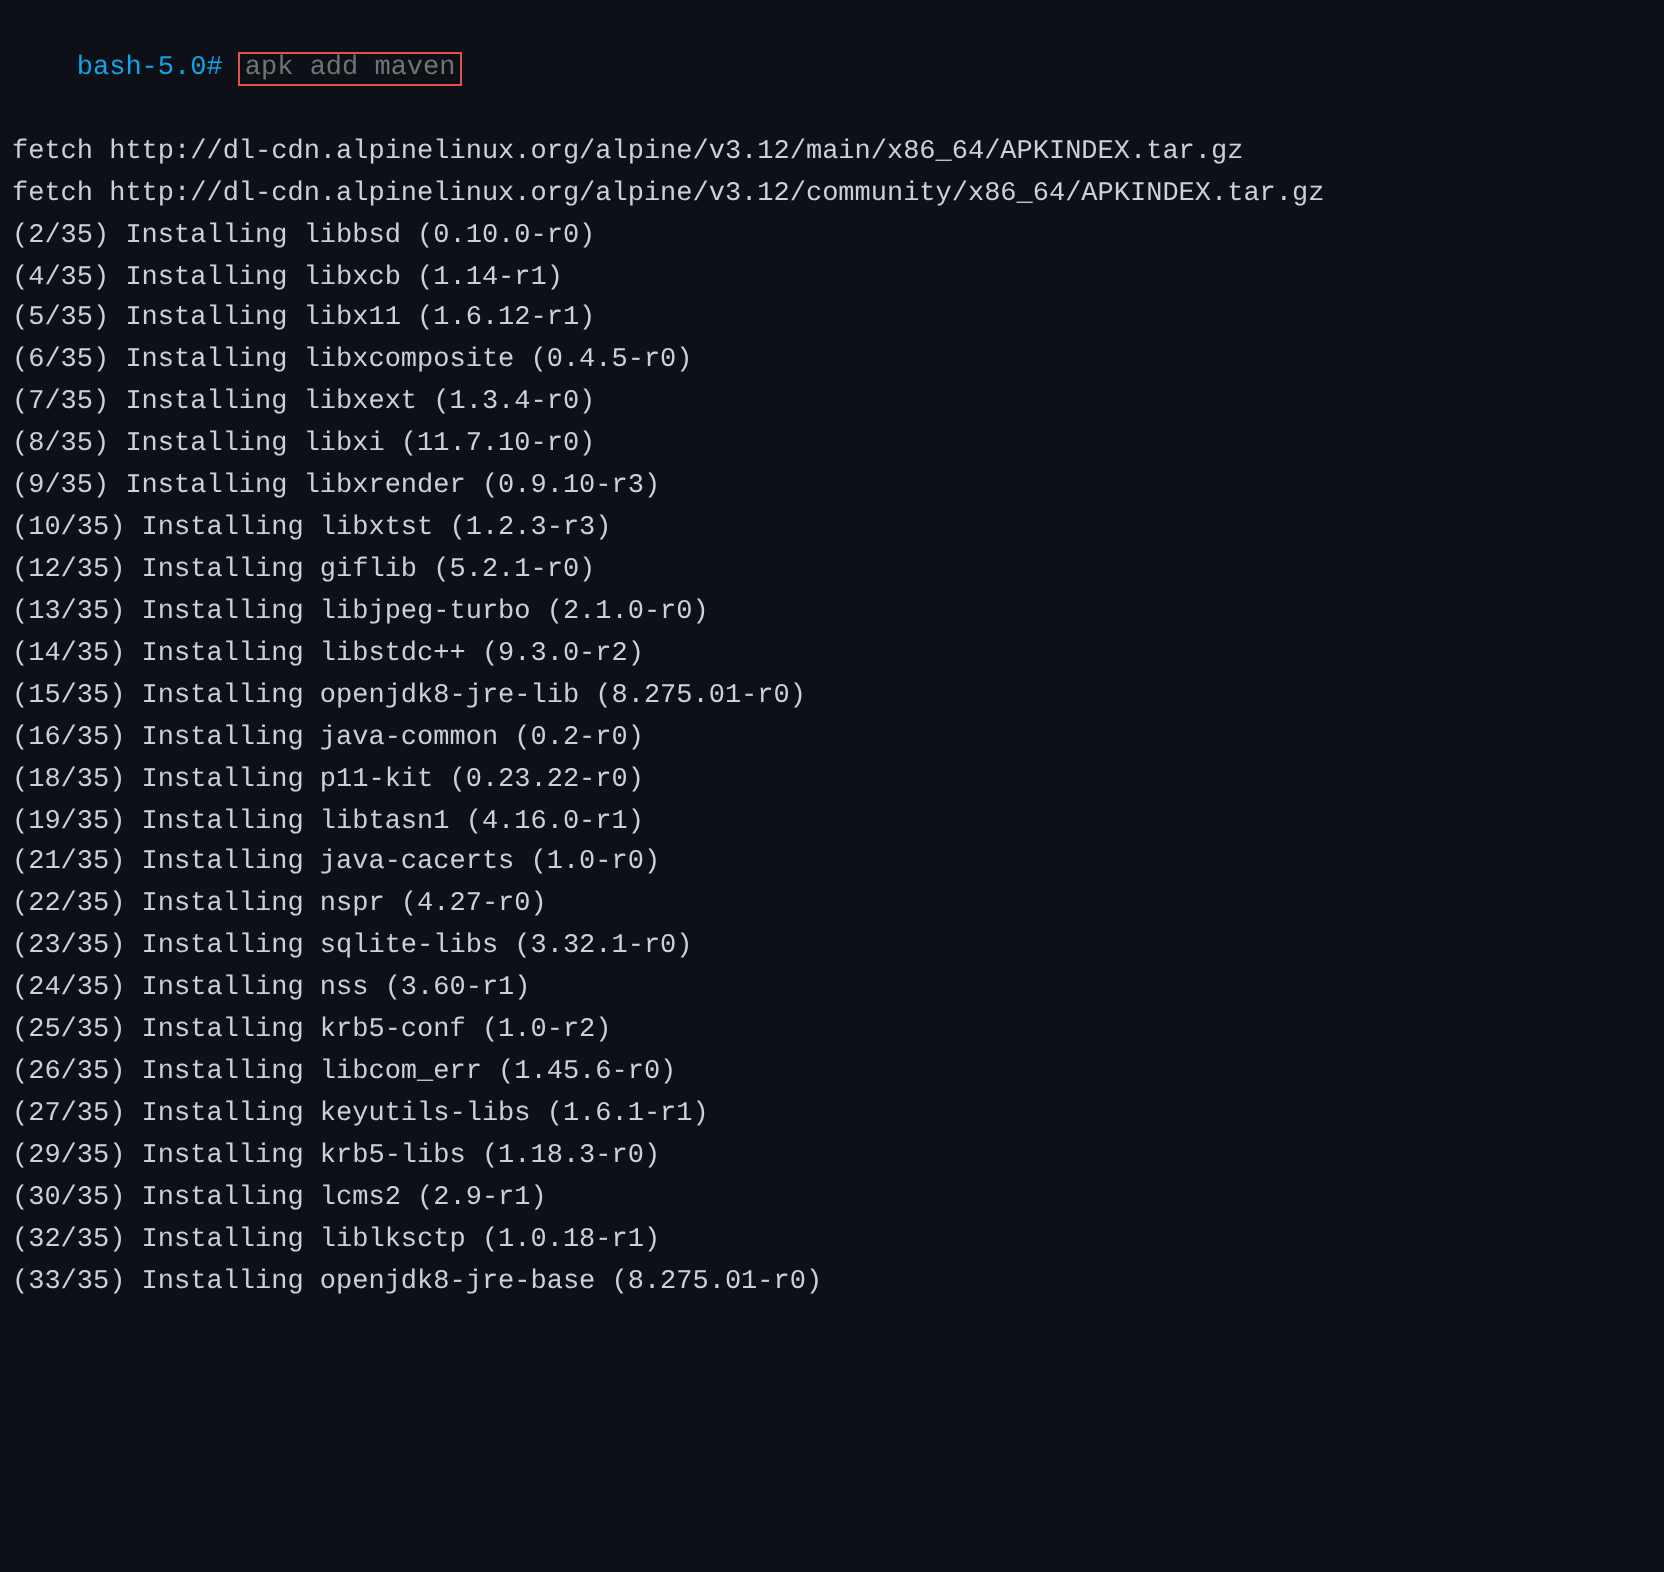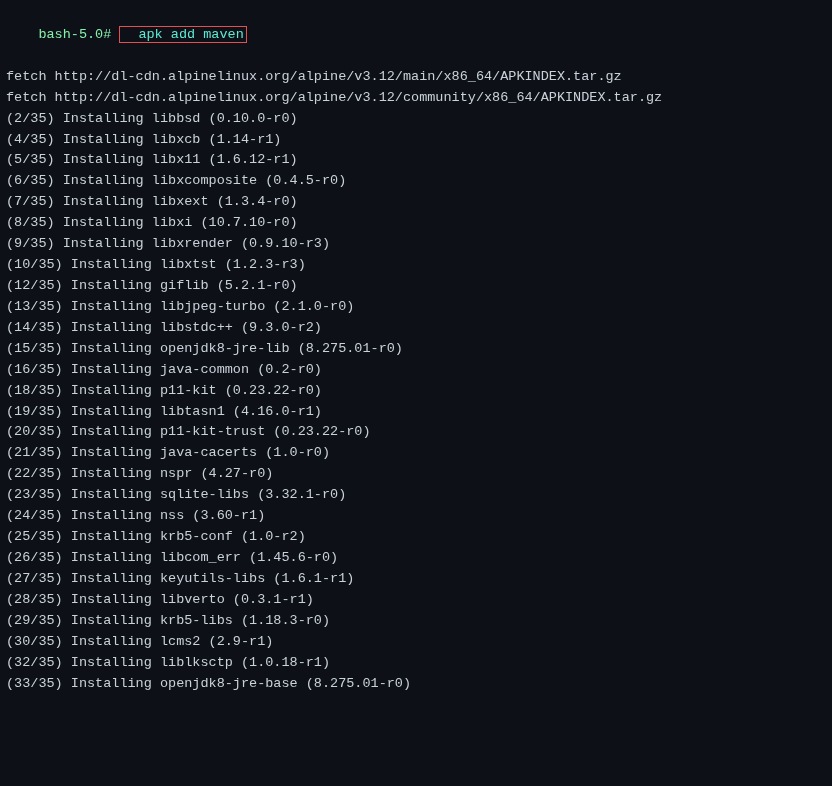--- a/index.html
+++ b/index.html
@@ -21,67 +21,64 @@
       width: 832px;
       min-height: 786px;
       padding: 4px 6px;
       line-height: 1.55;
     }
     .line {
       white-space: pre;
       display: block;
     }
     .prompt {
-      color: #86efac;
+      color: #0ea5e9;
     }
     .highlight-box {
       display: inline;
       background-color: transparent;
       border: 1.5px solid #e05252;
       padding: 0 2px;
     }
     .cmd-text {
-      color: #5eead4;
-      margin-left: 16px;
+      color: #737373;
     }
     @keyframes blink {
       50% { opacity: 0; }
     }
   </style>
 </head>
 <body>
 
 <div class="terminal">
   <div class="line">
     <span class="prompt">bash-5.0# </span><span class="highlight-box"><span class="cmd-text">apk add maven</span></span>
   </div>
   <div class="line">fetch http://dl-cdn.alpinelinux.org/alpine/v3.12/main/x86_64/APKINDEX.tar.gz</div>
   <div class="line">fetch http://dl-cdn.alpinelinux.org/alpine/v3.12/community/x86_64/APKINDEX.tar.gz</div>
   <div class="line">(2/35) Installing libbsd (0.10.0-r0)</div>
   <div class="line">(4/35) Installing libxcb (1.14-r1)</div>
   <div class="line">(5/35) Installing libx11 (1.6.12-r1)</div>
   <div class="line">(6/35) Installing libxcomposite (0.4.5-r0)</div>
   <div class="line">(7/35) Installing libxext (1.3.4-r0)</div>
-  <div class="line">(8/35) Installing libxi (10.7.10-r0)</div>
+  <div class="line">(8/35) Installing libxi (11.7.10-r0)</div>
   <div class="line">(9/35) Installing libxrender (0.9.10-r3)</div>
   <div class="line">(10/35) Installing libxtst (1.2.3-r3)</div>
   <div class="line">(12/35) Installing giflib (5.2.1-r0)</div>
   <div class="line">(13/35) Installing libjpeg-turbo (2.1.0-r0)</div>
   <div class="line">(14/35) Installing libstdc++ (9.3.0-r2)</div>
   <div class="line">(15/35) Installing openjdk8-jre-lib (8.275.01-r0)</div>
   <div class="line">(16/35) Installing java-common (0.2-r0)</div>
   <div class="line">(18/35) Installing p11-kit (0.23.22-r0)</div>
   <div class="line">(19/35) Installing libtasn1 (4.16.0-r1)</div>
-  <div class="line">(20/35) Installing p11-kit-trust (0.23.22-r0)</div>
   <div class="line">(21/35) Installing java-cacerts (1.0-r0)</div>
   <div class="line">(22/35) Installing nspr (4.27-r0)</div>
   <div class="line">(23/35) Installing sqlite-libs (3.32.1-r0)</div>
   <div class="line">(24/35) Installing nss (3.60-r1)</div>
   <div class="line">(25/35) Installing krb5-conf (1.0-r2)</div>
   <div class="line">(26/35) Installing libcom_err (1.45.6-r0)</div>
   <div class="line">(27/35) Installing keyutils-libs (1.6.1-r1)</div>
-  <div class="line">(28/35) Installing libverto (0.3.1-r1)</div>
   <div class="line">(29/35) Installing krb5-libs (1.18.3-r0)</div>
   <div class="line">(30/35) Installing lcms2 (2.9-r1)</div>
   <div class="line">(32/35) Installing liblksctp (1.0.18-r1)</div>
   <div class="line">(33/35) Installing openjdk8-jre-base (8.275.01-r0)</div>
 
 </div>
 
 </body></html>

